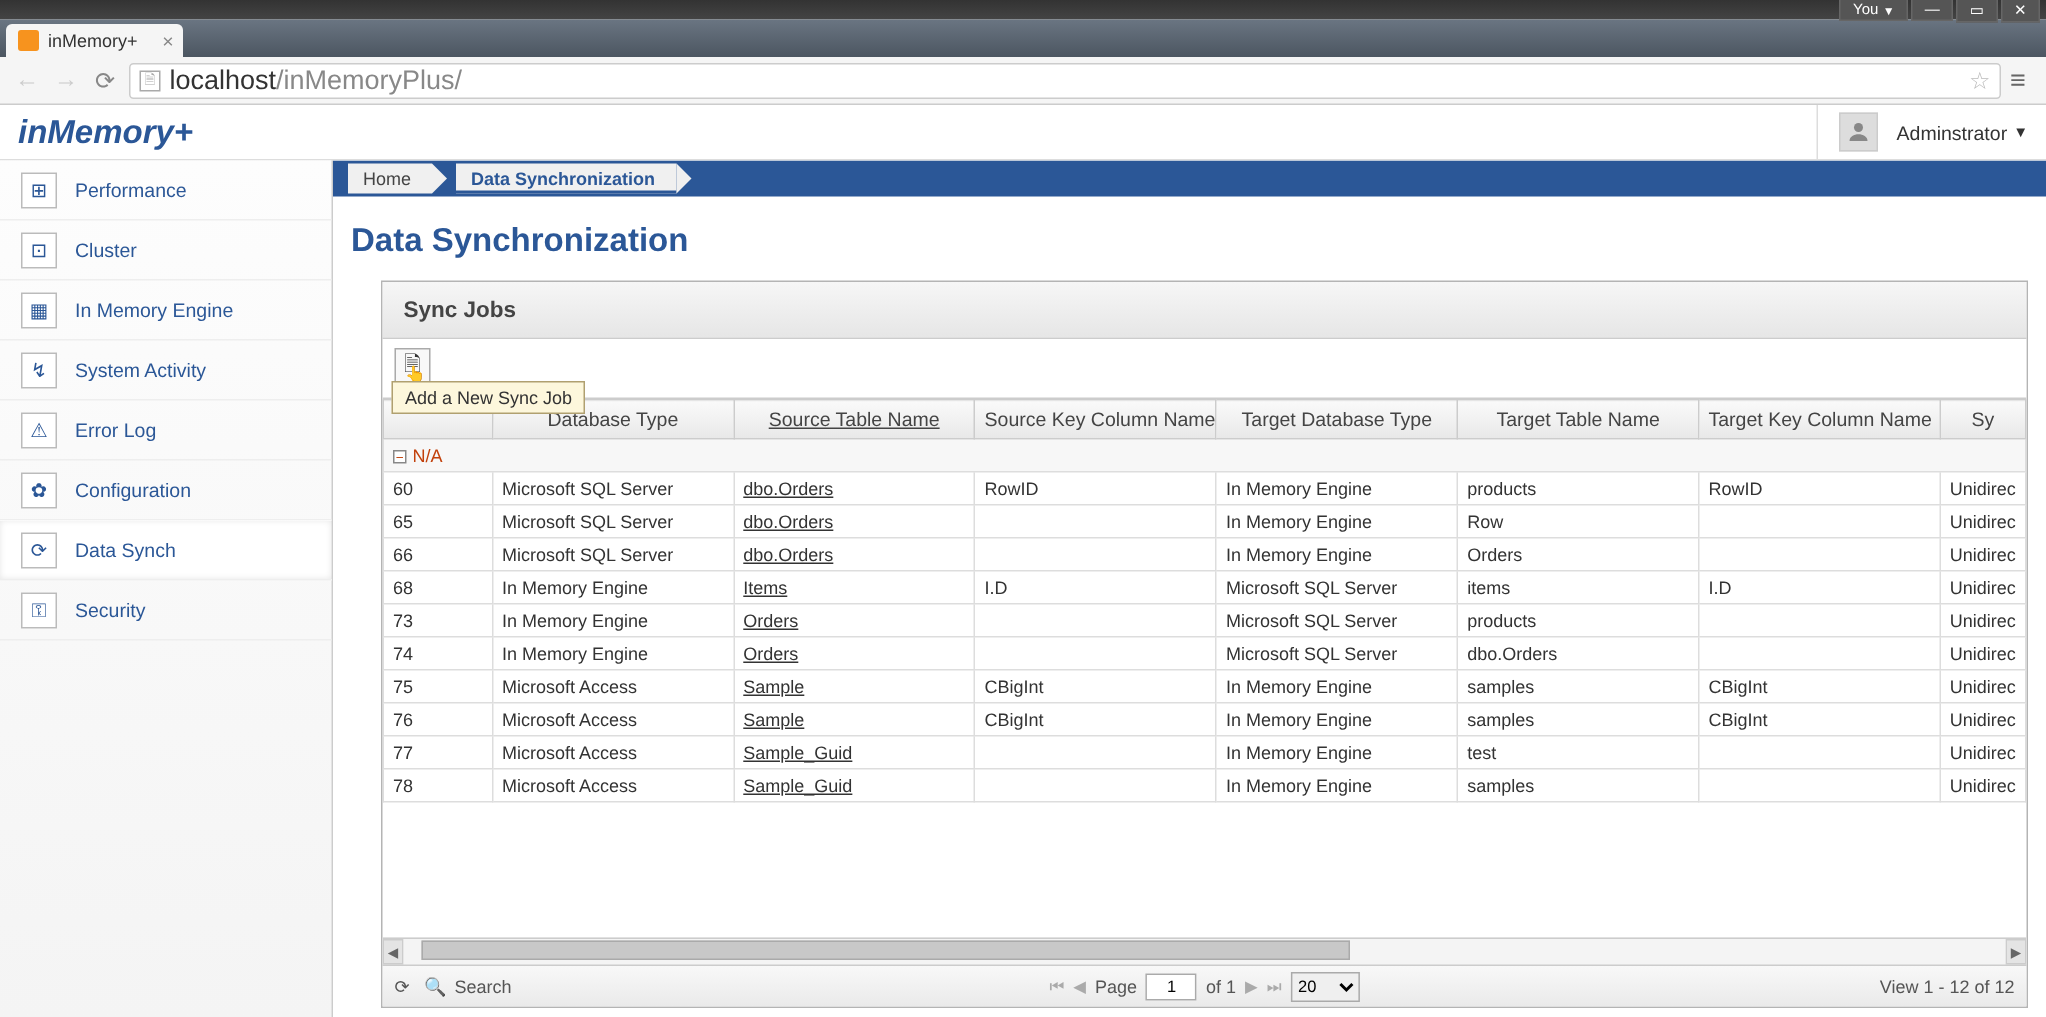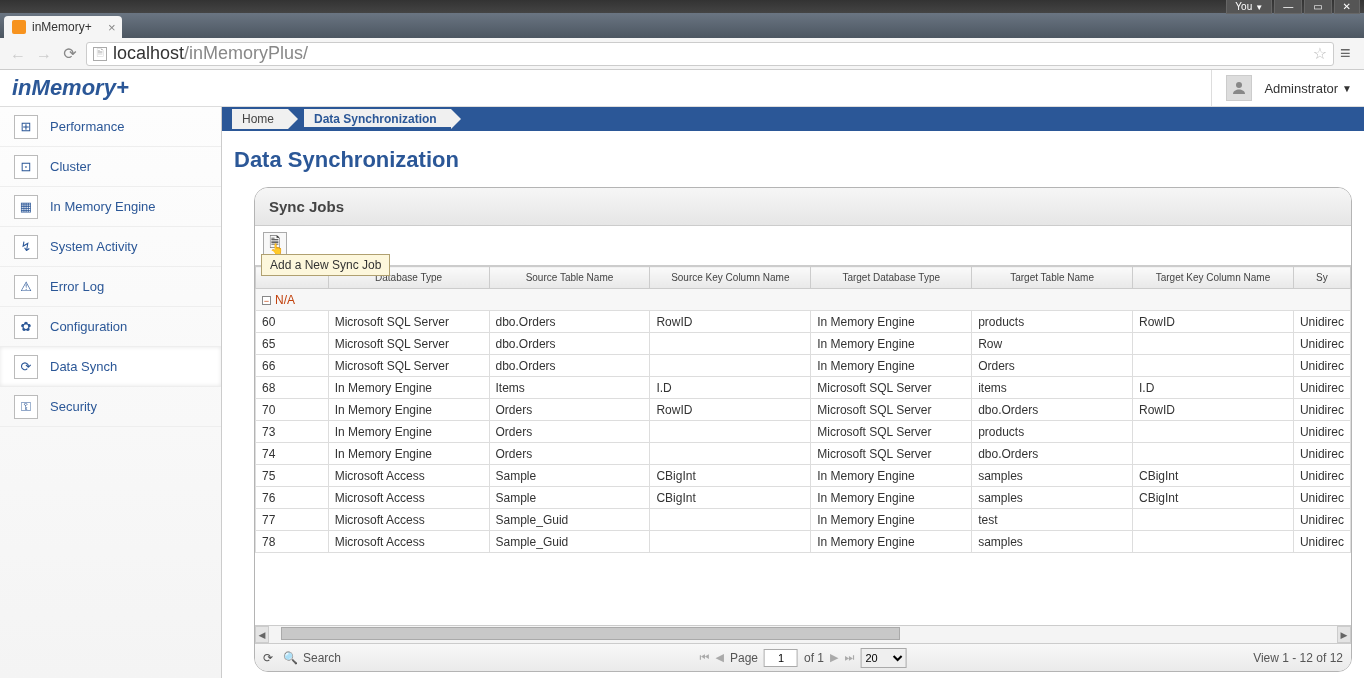--- a/index.html
+++ b/index.html
@@ -42,51 +42,51 @@
 
 .main { flex:1; display:flex; flex-direction:column; overflow:hidden;}
 .breadcrumb { height:24px; background:#2b5797; display:flex; align-items:center; padding:0 0 0 10px;}
 .crumb { background:#f0f0f0; padding:3px 14px 3px 10px; font-size:12px; color:#444; position:relative; cursor:pointer; margin-right:16px;}
 .crumb::after{ content:""; position:absolute; right:-10px; top:0; width:0; height:0; border-top:10px solid transparent; border-bottom:10px solid transparent; border-left:10px solid #f0f0f0;}
 .crumb.active{ color:#2b5797; font-weight:bold; border-bottom:2px solid #2b5797; padding-bottom:1px;}
 
 .content { padding:10px 12px 0 12px; flex:1; overflow:hidden; display:flex; flex-direction:column;}
 .page-title { font-size:22px; font-weight:bold; color:#2b5797; margin:6px 0 14px 0;}
 
-.panel { border:1px solid #b4b4b4; border-radius:14px; flex:1; display:flex; flex-direction:column; overflow:hidden; margin: 0 0 6px 20px;}
+.panel { border:1px solid #b4b4b4; border-radius:0; flex:1; display:flex; flex-direction:column; overflow:hidden; margin: 0 0 6px 20px;}
 .panel-head { background:linear-gradient(to bottom,#f6f6f6,#e6e6e6); padding:10px 14px; font-size:15px; font-weight:bold; color:#444; border-bottom:1px solid #ccc;}
 .panel-toolbar { padding:6px 8px; position:relative; border-bottom:1px solid #ccc; background:#fff; height:40px;}
 .tool-btn { width:24px; height:24px; border:1px solid #aaa; background:#f8f8f8; display:flex; align-items:center; justify-content:center; cursor:pointer; position:relative;}
 .cursor-hand{position:absolute; left:6px; top:10px; font-size:11px;}
 .tooltip { position:absolute; top:28px; left:6px; background:#fdf7dc; border:1px solid #b0a070; padding:3px 8px; font-size:12px; white-space:nowrap; z-index:5;}
 
 .table-wrap { flex:1; overflow:hidden; position:relative;}
 .grid { width:100%; border-collapse:collapse; table-layout:fixed;}
-.grid th { background:linear-gradient(to bottom,#fafafa,#e8e8e8); border:1px solid #ccc; padding:5px 6px; font-weight:normal; font-size:10px; color:#444; text-align:center; white-space:nowrap; overflow:hidden;}
+.grid th { background:linear-gradient(to bottom,#fafafa,#e8e8e8); border:1px solid #ccc; padding:5px 6px; font-weight:normal; font-size:13px; color:#444; text-align:center; white-space:nowrap; overflow:hidden;}
 .grid td { border:1px solid #ddd; padding:3px 6px; font-size:12px; color:#333; white-space:nowrap; overflow:hidden; height:22px;}
 .group-row td { background:#f7f7f7; color:#c2410c; font-size:12px; padding:3px 6px;}
 .collapse-toggle{display:inline-block;width:9px;height:9px;border:1px solid #888;font-size:9px;line-height:8px;text-align:center;margin-right:4px;background:#fff;}
 
 .hscroll { height:18px; background:#f0f0f0; display:flex; align-items:stretch; border-top:1px solid #ccc;}
 .hscroll .btn{width:14px;background:#e4e4e4;border:1px solid #ccc;display:flex;align-items:center;justify-content:center;font-size:9px;color:#666;}
 .hscroll .track{flex:1;background:#f4f4f4;position:relative;}
 .hscroll .thumb{position:absolute;left:12px;top:1px;height:13px;width:58%;background:#c8c8c8;border:1px solid #aaa;}
 
 .grid-footer { height:28px; border-top:1px solid #ccc; background:linear-gradient(to bottom,#f8f8f8,#eaeaea); display:flex; align-items:center; padding:0 8px; font-size:12px; color:#555;}
 .grid-footer .search-wrap{display:flex;align-items:center;gap:6px;}
 .refresh-ico,.mag-ico{width:14px;display:inline-block;}
 .pager { position:absolute; left:50%; transform:translateX(-50%); display:flex; align-items:center; gap:6px;}
 .pager .pg-btn{color:#aaa;cursor:pointer;font-size:11px;}
 .pager input{width:34px;height:18px;border:1px solid #aaa;text-align:center;font-size:11px;}
 .pager select{height:20px;border:1px solid #aaa;font-size:11px;width:46px;}
 .view-info{margin-left:auto;}
 
 .col-id{width:70px;}
 .col-db{width:155px;}
-.col-tbl{width:155px;}
+.col-tbl{width:155px;text-decoration:underline;}
 .col-key{width:155px;}
 .col-tdb{width:155px;}
 .col-ttbl{width:155px;}
 .col-tkey{width:155px;}
 .col-sync{width:55px;}
 
 .footer-rel{position:relative;}
 </style>
 </head>
 <body>
@@ -241,30 +241,20 @@
                   <td class="col-sync">Unidirec</td>
                 </tr>
                 <tr>
                   <td class="col-id">68</td>
                   <td class="col-db">In Memory Engine</td>
                   <td class="col-tbl">Items</td>
                   <td class="col-key">I.D</td>
                   <td class="col-tdb">Microsoft SQL Server</td>
                   <td class="col-ttbl">items</td>
                   <td class="col-tkey">I.D</td>
-                  <td class="col-sync">Unidirec</td>
-                </tr>
-                <tr>
-                  <td class="col-id">70</td>
-                  <td class="col-db">In Memory Engine</td>
-                  <td class="col-tbl">Orders</td>
-                  <td class="col-key">RowID</td>
-                  <td class="col-tdb">Microsoft SQL Server</td>
-                  <td class="col-ttbl">dbo.Orders</td>
-                  <td class="col-tkey">RowID</td>
                   <td class="col-sync">Unidirec</td>
                 </tr>
                 <tr>
                   <td class="col-id">73</td>
                   <td class="col-db">In Memory Engine</td>
                   <td class="col-tbl">Orders</td>
                   <td class="col-key"></td>
                   <td class="col-tdb">Microsoft SQL Server</td>
                   <td class="col-ttbl">products</td>
                   <td class="col-tkey"></td>

